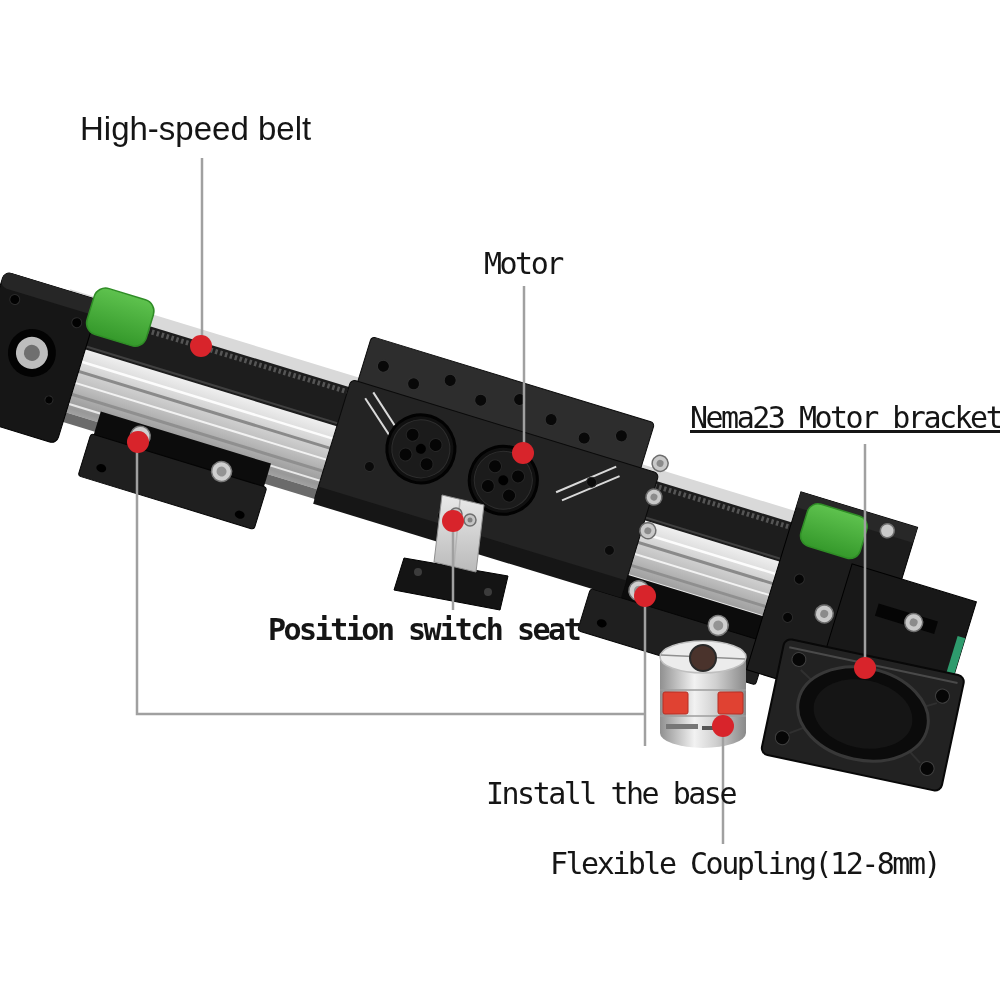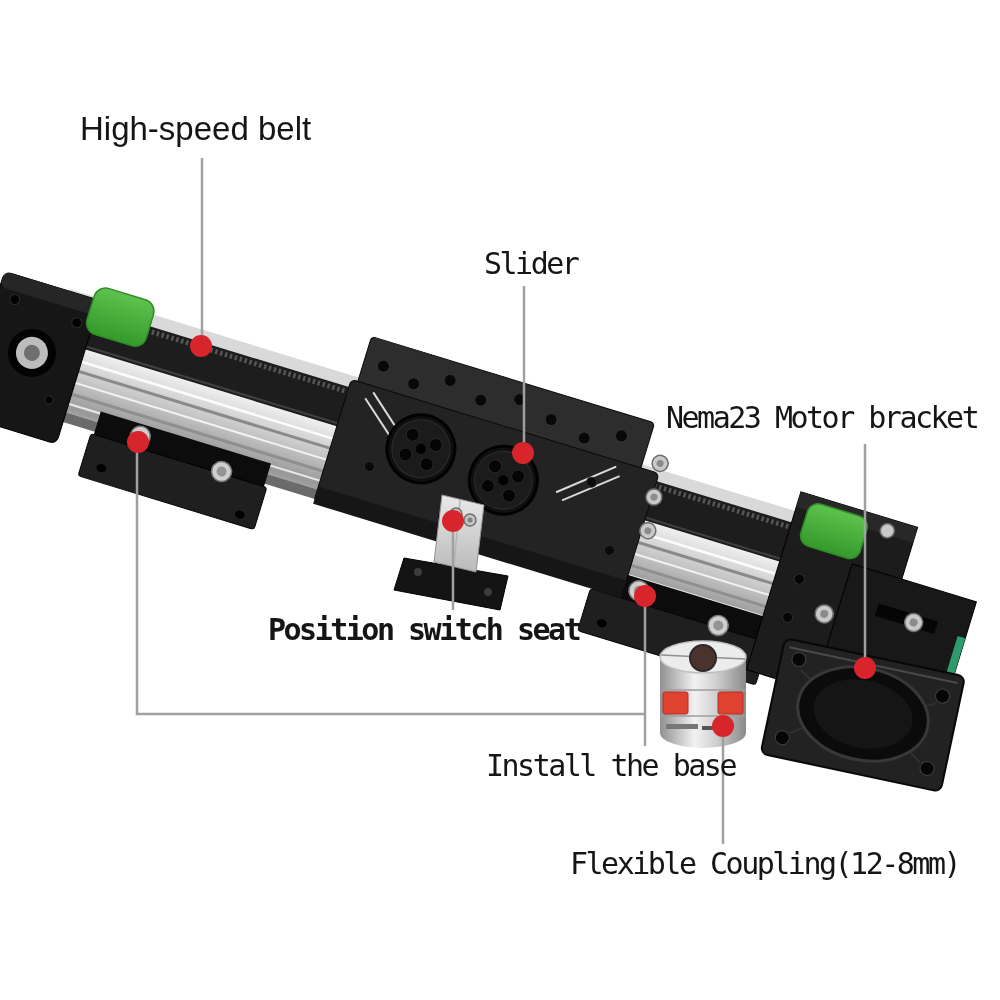--- a/index.html
+++ b/index.html
@@ -3,24 +3,24 @@
 <meta charset="utf-8">
 <style>
   html,body{margin:0;padding:0;background:#ffffff;}
   .canvas{position:relative;width:1000px;height:892px;background:#ffffff;overflow:hidden;}
   .canvas svg{position:absolute;left:0;top:0;}
   .lbl{position:absolute;white-space:nowrap;color:#151515;}
   .sans{font-family:"Liberation Sans","DejaVu Sans",sans-serif;font-size:33px;font-weight:400;}
   .mono{font-family:"DejaVu Sans Mono","Liberation Mono",monospace;font-size:30px;letter-spacing:-2.5px;font-weight:400;}
   .lbl-belt{left:80px;top:110px;}
   .lbl-slider{left:484px;top:246px;}
-  .lbl-nema{left:666px;top:400px;}
+  .lbl-nema{left:690px;top:400px;text-decoration:underline;}
   .lbl-switch{left:268px;top:612px;font-weight:bold;}
-  .lbl-install{left:486px;top:748px;}
-  .lbl-coupling{left:570px;top:846px;}
+  .lbl-install{left:486px;top:776px;}
+  .lbl-coupling{left:550px;top:846px;}
 </style>
 </head>
 <body>
 
 <div class="canvas">
 
 <svg width="1000" height="1000" viewBox="0 0 1000 1000">
   <defs>
     <linearGradient id="alu" gradientUnits="userSpaceOnUse" x1="0" y1="41" x2="0" y2="117">
       <stop offset="0" stop-color="#efefef"></stop>
@@ -213,19 +213,19 @@
     <circle cx="523" cy="453" r="11"></circle>
     <circle cx="865" cy="668" r="11"></circle>
     <circle cx="453" cy="521" r="11"></circle>
     <circle cx="138" cy="442" r="11"></circle>
     <circle cx="645" cy="596" r="11"></circle>
     <circle cx="723" cy="726" r="11"></circle>
   </g>
 </svg>
 
 <div class="lbl sans lbl-belt">High-speed belt</div>
-<div class="lbl mono lbl-slider">Slider</div>
+<div class="lbl mono lbl-slider">Motor</div>
 <div class="lbl mono lbl-nema">Nema23 Motor bracket</div>
 <div class="lbl mono lbl-switch">Position switch seat</div>
 <div class="lbl mono lbl-install">Install the base</div>
 <div class="lbl mono lbl-coupling">Flexible Coupling(12-8mm)</div>
 
 </div>
 
 </body></html>

